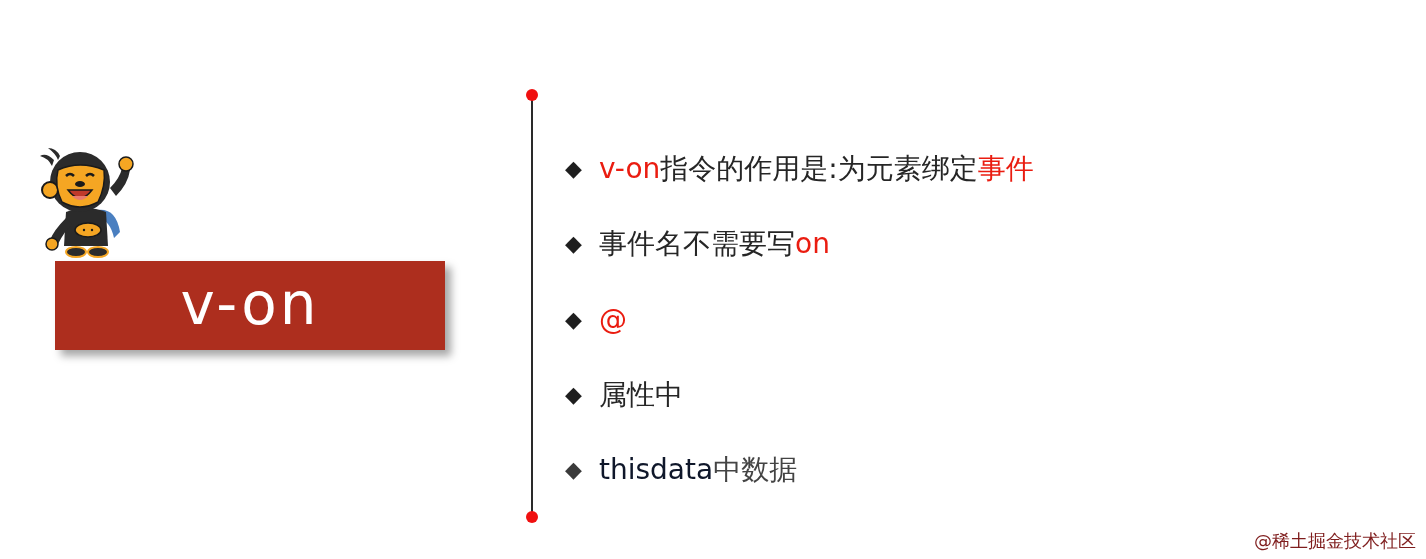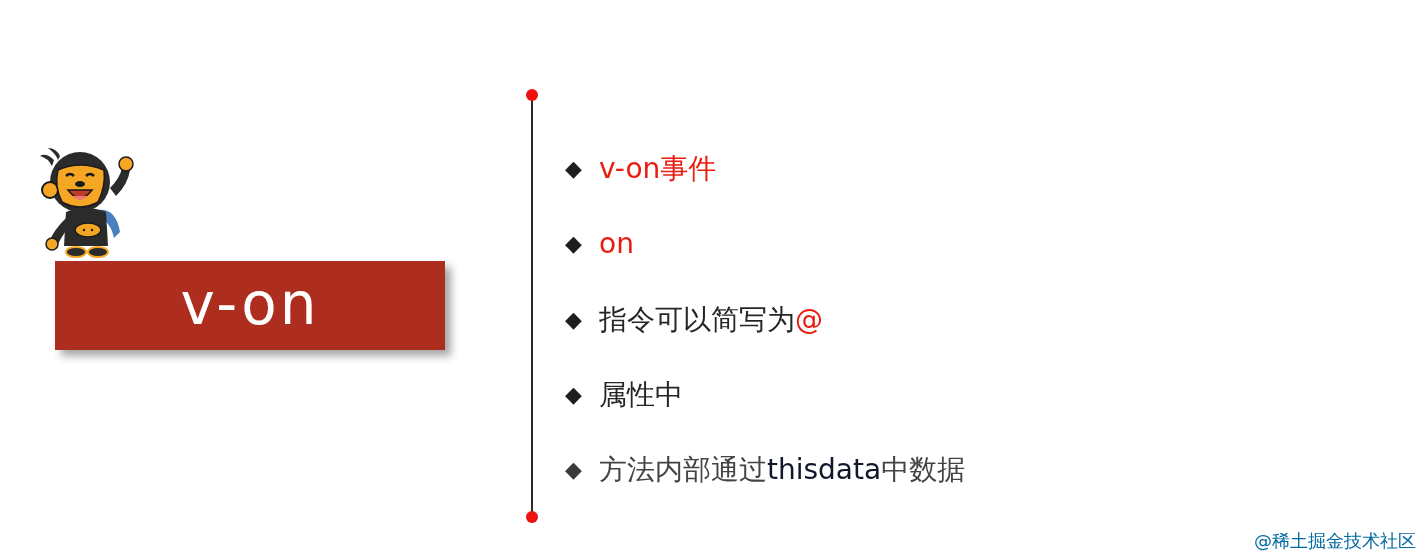--- a/index.html
+++ b/index.html
@@ -85,21 +85,21 @@
     }
     .bullet.faded { color: #444444; }
     .bullet.faded .diamond { color: #3a3a3a; }
     .bullet.faded .hl { color: #0f172a; }
 
     .watermark {
       position: absolute;
       right: 10px;
       bottom: 6px;
       font-size: 18px;
-      color: #0369a1;
+      color: #7f1d1d;
       font-family: "DejaVu Sans", sans-serif;
     }
   </style>
 </head>
 <body>
 
 <svg class="mascot" viewBox="0 0 100 112">
 
   <path d="M62 62 Q80 60 84 84 L78 90 Q74 72 62 70 Z" fill="#4a7fc0"></path>
 
@@ -140,37 +140,37 @@
 </div>
 
 <div class="timeline-line"></div>
 <div class="timeline-dot dot-top"></div>
 <div class="timeline-dot dot-bottom"></div>
 
 <div class="bullets">
   <div class="bullet" style="top:155px">
     <span class="diamond">◆</span>
     <span class="hl">v-on</span>
+    <span>指令的作用是:为元素绑定</span>
     <span class="hl">事件</span>
   </div>
   <div class="bullet" style="top:230px">
     <span class="diamond">◆</span>
+    <span>事件名不需要写</span>
     <span class="hl">on</span>
   </div>
   <div class="bullet" style="top:306px">
     <span class="diamond">◆</span>
-    <span>指令可以简写为</span>
     <span class="hl">@</span>
   </div>
   <div class="bullet" style="top:381px">
     <span class="diamond">◆</span>
     <span>属性中</span>
   </div>
   <div class="bullet faded" style="top:456px">
     <span class="diamond">◆</span>
-    <span>方法内部通过</span>
     <span class="hl">this</span>
     <span class="hl">data</span>
     <span>中数据</span>
   </div>
 </div>
 
 <div class="watermark">@稀土掘金技术社区</div>
 
 </body></html>

